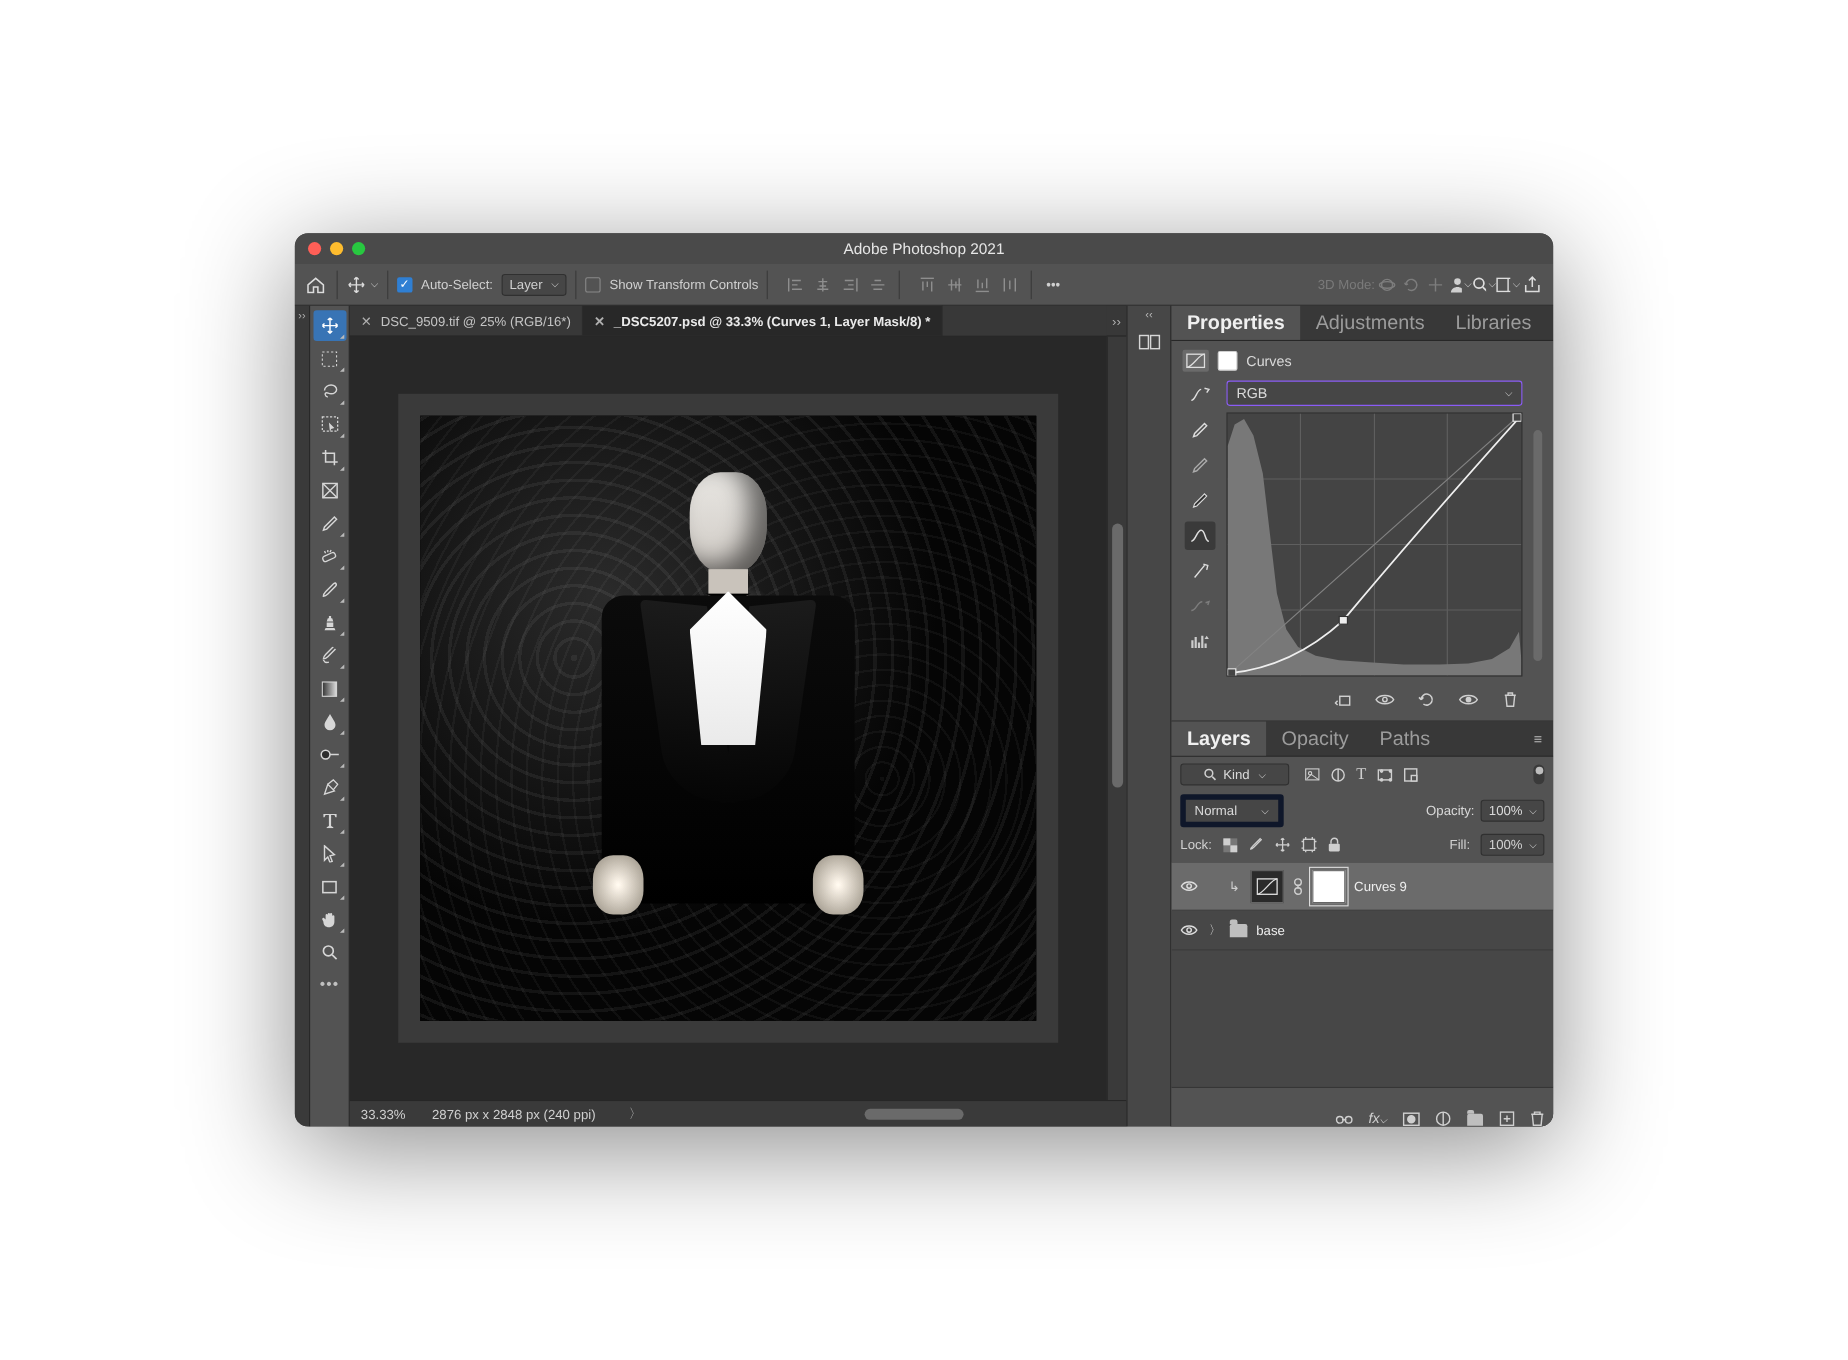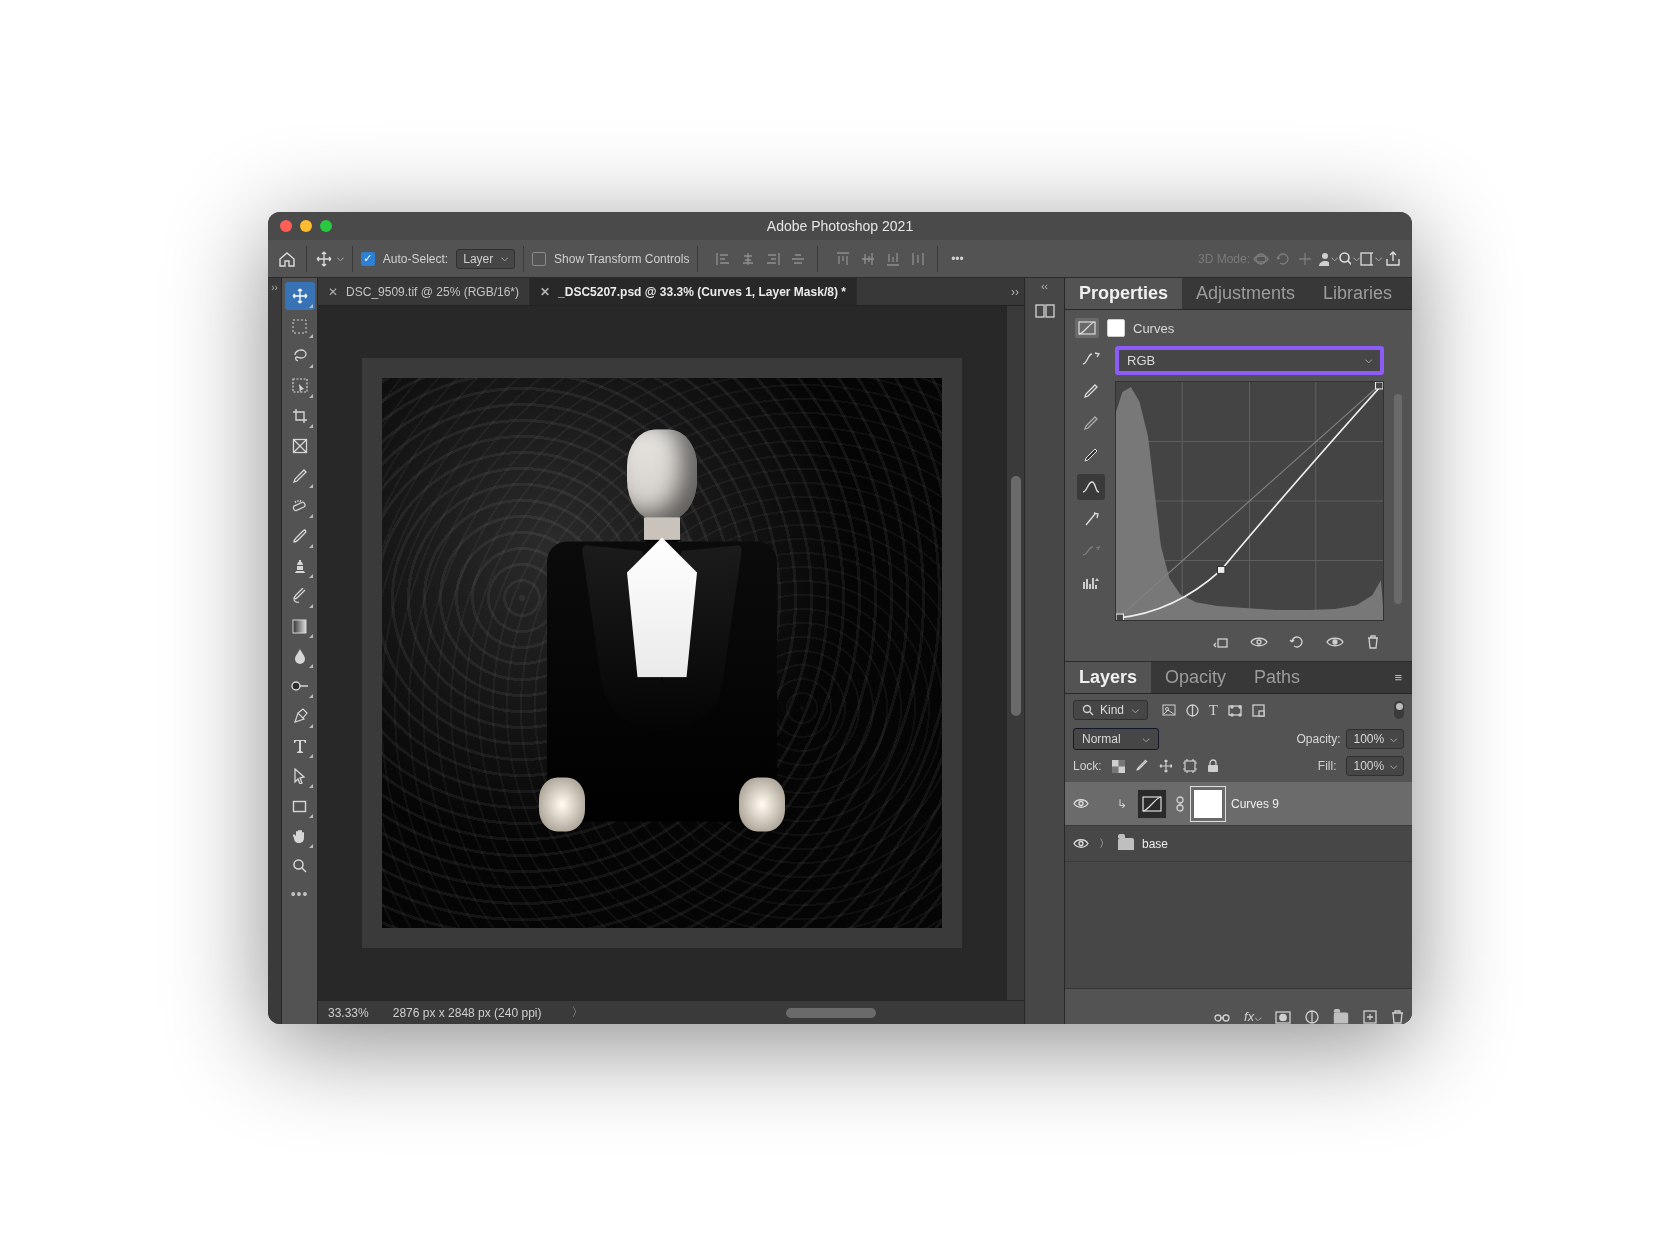--- a/index.html
+++ b/index.html
@@ -87,37 +87,37 @@
 .prop-body { background:#535353; padding:8px 10px 10px; border-bottom:1px solid #2d2d2d;}
 .prop-header { display:flex; align-items:center; gap:8px; margin-bottom:8px;}
 .prop-icon { width:24px; height:20px; background:#6a6a6a; display:flex; align-items:center; justify-content:center; border-radius:2px;}
 .mask-square { width:18px; height:18px; border:1px solid #cfcfcf; background:#fff; border-radius:2px;}
 .prop-controls { display:flex; gap:8px; }
 .prop-leftcol { width:32px; display:flex; flex-direction:column; gap:6px; align-items:center; }
 .pl-btn { width:28px; height:26px; display:flex; align-items:center; justify-content:center; border-radius:3px; color:#d6d6d6; }
 .pl-btn.active{ background:#3a3a3a; }
 .prop-main { flex:1; display:flex; flex-direction:column; gap:6px;}
 .channel-row { display:flex; align-items:center; gap:8px; }
-.channel-dd { flex:1; background:#464646; border:4px solid #8b5cf6; border-radius:3px; padding:3px 8px; display:flex; justify-content:space-between; align-items:center;}
+.channel-dd { flex:1; background:#464646; border:1px solid #8b5cf6; border-radius:3px; padding:3px 8px; display:flex; justify-content:space-between; align-items:center;}
 
 .curves-box { position:relative; height:240px; background:#444; border:1px solid #323232; }
 .curves-box svg { position:absolute; inset:0; width:100%; height:100%; }
 .curves-footer { display:flex; justify-content:flex-end; gap:16px; padding-top:6px; }
 .cf-btn { width:22px; height:18px; color:#cfcfcf; display:flex; align-items:center; justify-content:center;}
 .prop-scroll { width:8px; background:#6a6a6a; border-radius:4px; height:210px; align-self:center; margin-left:2px;}
 
 .layers-panel { flex:1; display:flex; flex-direction:column; background:#535353; min-height:0;}
 .layer-filters { display:flex; align-items:center; gap:8px; padding:6px 8px;}
-.kind-dd { background:#464646; border:1px solid #303030; border-radius:3px; padding:2px 8px; display:flex; align-items:center; gap:6px; font-size:12px;}
+.kind-dd { background:#464646; border:1px solid #303030; border-radius:3px; padding:2px 20px; display:flex; align-items:center; gap:6px; font-size:12px;}
 .lf-icons { display:flex; gap:10px; margin-left:6px; color:#d0d0d0; align-items:center;}
 .lf-toggle { width:10px; height:18px; border-radius:5px; background:#3a3a3a; margin-left:auto; position:relative;}
 .lf-toggle::after{content:"";position:absolute;top:2px;left:1.5px;width:7px;height:7px;border-radius:50%;background:#bdbdbd;}
 
 .blend-row { display:flex; align-items:center; gap:6px; padding:2px 8px 6px; font-size:12px;}
-.blend-dd { background:#464646; border:1px solid #0f172a; border-radius:3px; padding:3px 8px; display:flex; align-items:center; gap:20px; }
+.blend-dd { background:#464646; border:5px solid #0f172a; border-radius:3px; padding:3px 8px; display:flex; align-items:center; gap:20px; }
 .pct-dd { background:#464646; border:1px solid #303030; border-radius:3px; padding:2px 6px; display:flex; align-items:center; gap:4px;}
 
 .lock-row { display:flex; align-items:center; gap:10px; padding:0 8px 6px; font-size:12px; color:#d0d0d0;}
 .lock-icons { display:flex; gap:10px; align-items:center;}
 
 .layer-list { flex:1; background:#474747; overflow:auto; }
 .layer-row { display:flex; align-items:center; height:44px; border-bottom:1px solid #3b3b3b; padding:0 8px; gap:8px; font-size:12px;}
 .layer-row.sel { background:#6b6b6b; }
 .eye { width:18px; color:#d6d6d6; text-align:center;}
 .clip-arrow { width:12px; color:#cfcfcf; font-size:12px;}

